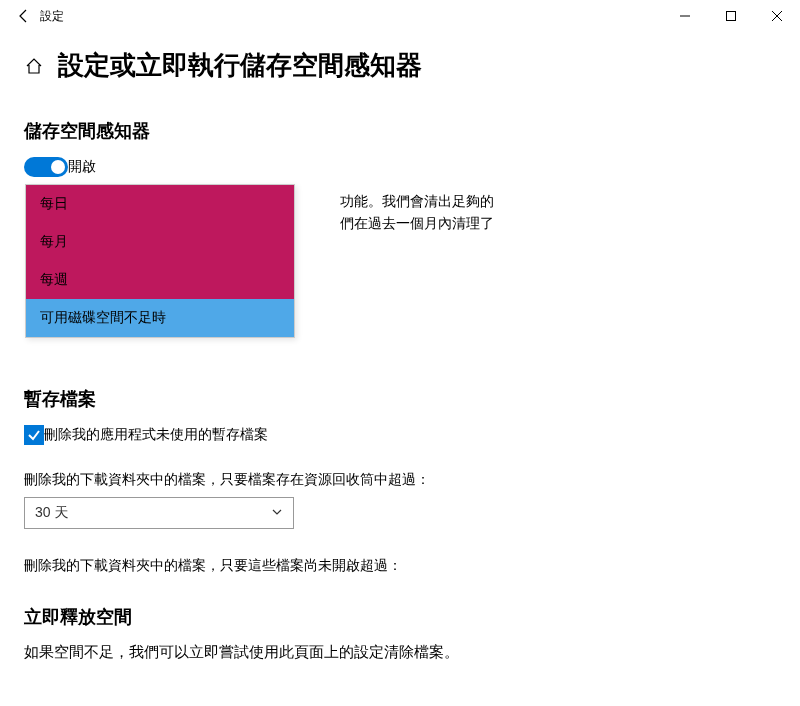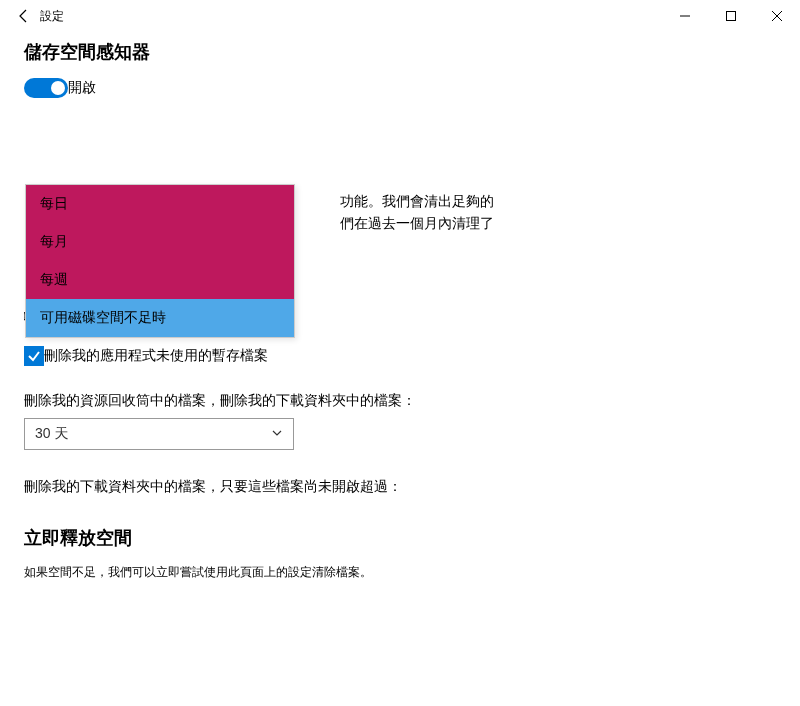--- a/index.html
+++ b/index.html
@@ -44,21 +44,21 @@
     .checkbox-row { display: flex; align-items: center; margin-bottom: 26px; }
     .checkbox { width: 20px; height: 20px; background: #0078d7; display: flex; align-items: center; justify-content: center; }
     .checkbox svg { width: 14px; height: 14px; }
     .cb-label { font-size: 14px; color: #000; }
 
     
     .field-label { font-size: 14px; color: #000; margin-bottom: 8px; }
     .combo { width: 270px; height: 32px; border: 1px solid #999; display: flex; align-items: center; padding: 0 10px; justify-content: space-between; margin-bottom: 28px; font-size: 14px; color: #333; text-align: right; }
     .combo .chev { color: #333; }
 
-    .bottom-text { font-size: 12px; color: #000; margin-top: 10px; }
+    .bottom-text { font-size: 15px; color: #000; margin-top: 10px; }
   </style>
 </head>
 <body>
 
 <div class="titlebar">
   <div class="back">
     <svg width="16" height="16" viewBox="0 0 16 16">
         <path d="M10 2 L4 8 L10 14" stroke="#000" stroke-width="1.2" fill="none"></path>
       </svg>
   </div>
@@ -77,20 +77,28 @@
     <div class="ctl">
       <svg width="10" height="10" viewBox="0 0 10 10">
           <line x1="0" y1="0" x2="10" y2="10" stroke="#000" stroke-width="1"></line>
           <line x1="10" y1="0" x2="0" y2="10" stroke="#000" stroke-width="1"></line>
         </svg>
     </div>
   </div>
 </div>
 
 <div class="content">
+  <div class="page-header">
+    <div class="home-icon">
+      <svg width="18" height="18" viewBox="0 0 18 18">
+          <path d="M2 9 L9 2 L16 9 M4 8 V16 H14 V8" stroke="#000" stroke-width="1.2" fill="none"></path>
+        </svg>
+    </div>
+    <div class="page-title">設定或立即執行儲存空間感知器</div>
+  </div>
 
   <div class="section-title">儲存空間感知器</div>
 
   <div class="toggle-row">
     <div class="toggle">
       <div class="knob"></div>
     </div>
     <div class="toggle-label">開啟</div>
   </div>
 
@@ -100,21 +108,21 @@
 
   <div class="checkbox-row">
     <div class="checkbox">
       <svg viewBox="0 0 14 14">
           <path d="M2 7 L6 11 L12 3" stroke="#fff" stroke-width="2" fill="none"></path>
         </svg>
     </div>
     <div class="cb-label">刪除我的應用程式未使用的暫存檔案</div>
   </div>
 
-  <div class="field-label">刪除我的資源回收筒中的檔案，刪除我的下載資料夾中的檔案：</div>
+  <div class="field-label">刪除我的下載資料夾中的檔案，只要檔案存在資源回收筒中超過：</div>
   <div class="combo">
     <span>30 天</span>
     <span class="chev">
       <svg width="12" height="12" viewBox="0 0 12 12">
           <path d="M2 4 L6 8 L10 4" stroke="#333" stroke-width="1.2" fill="none"></path>
         </svg>
     </span>
   </div>
 
   <div class="field-label">刪除我的下載資料夾中的檔案，只要這些檔案尚未開啟超過：</div>

